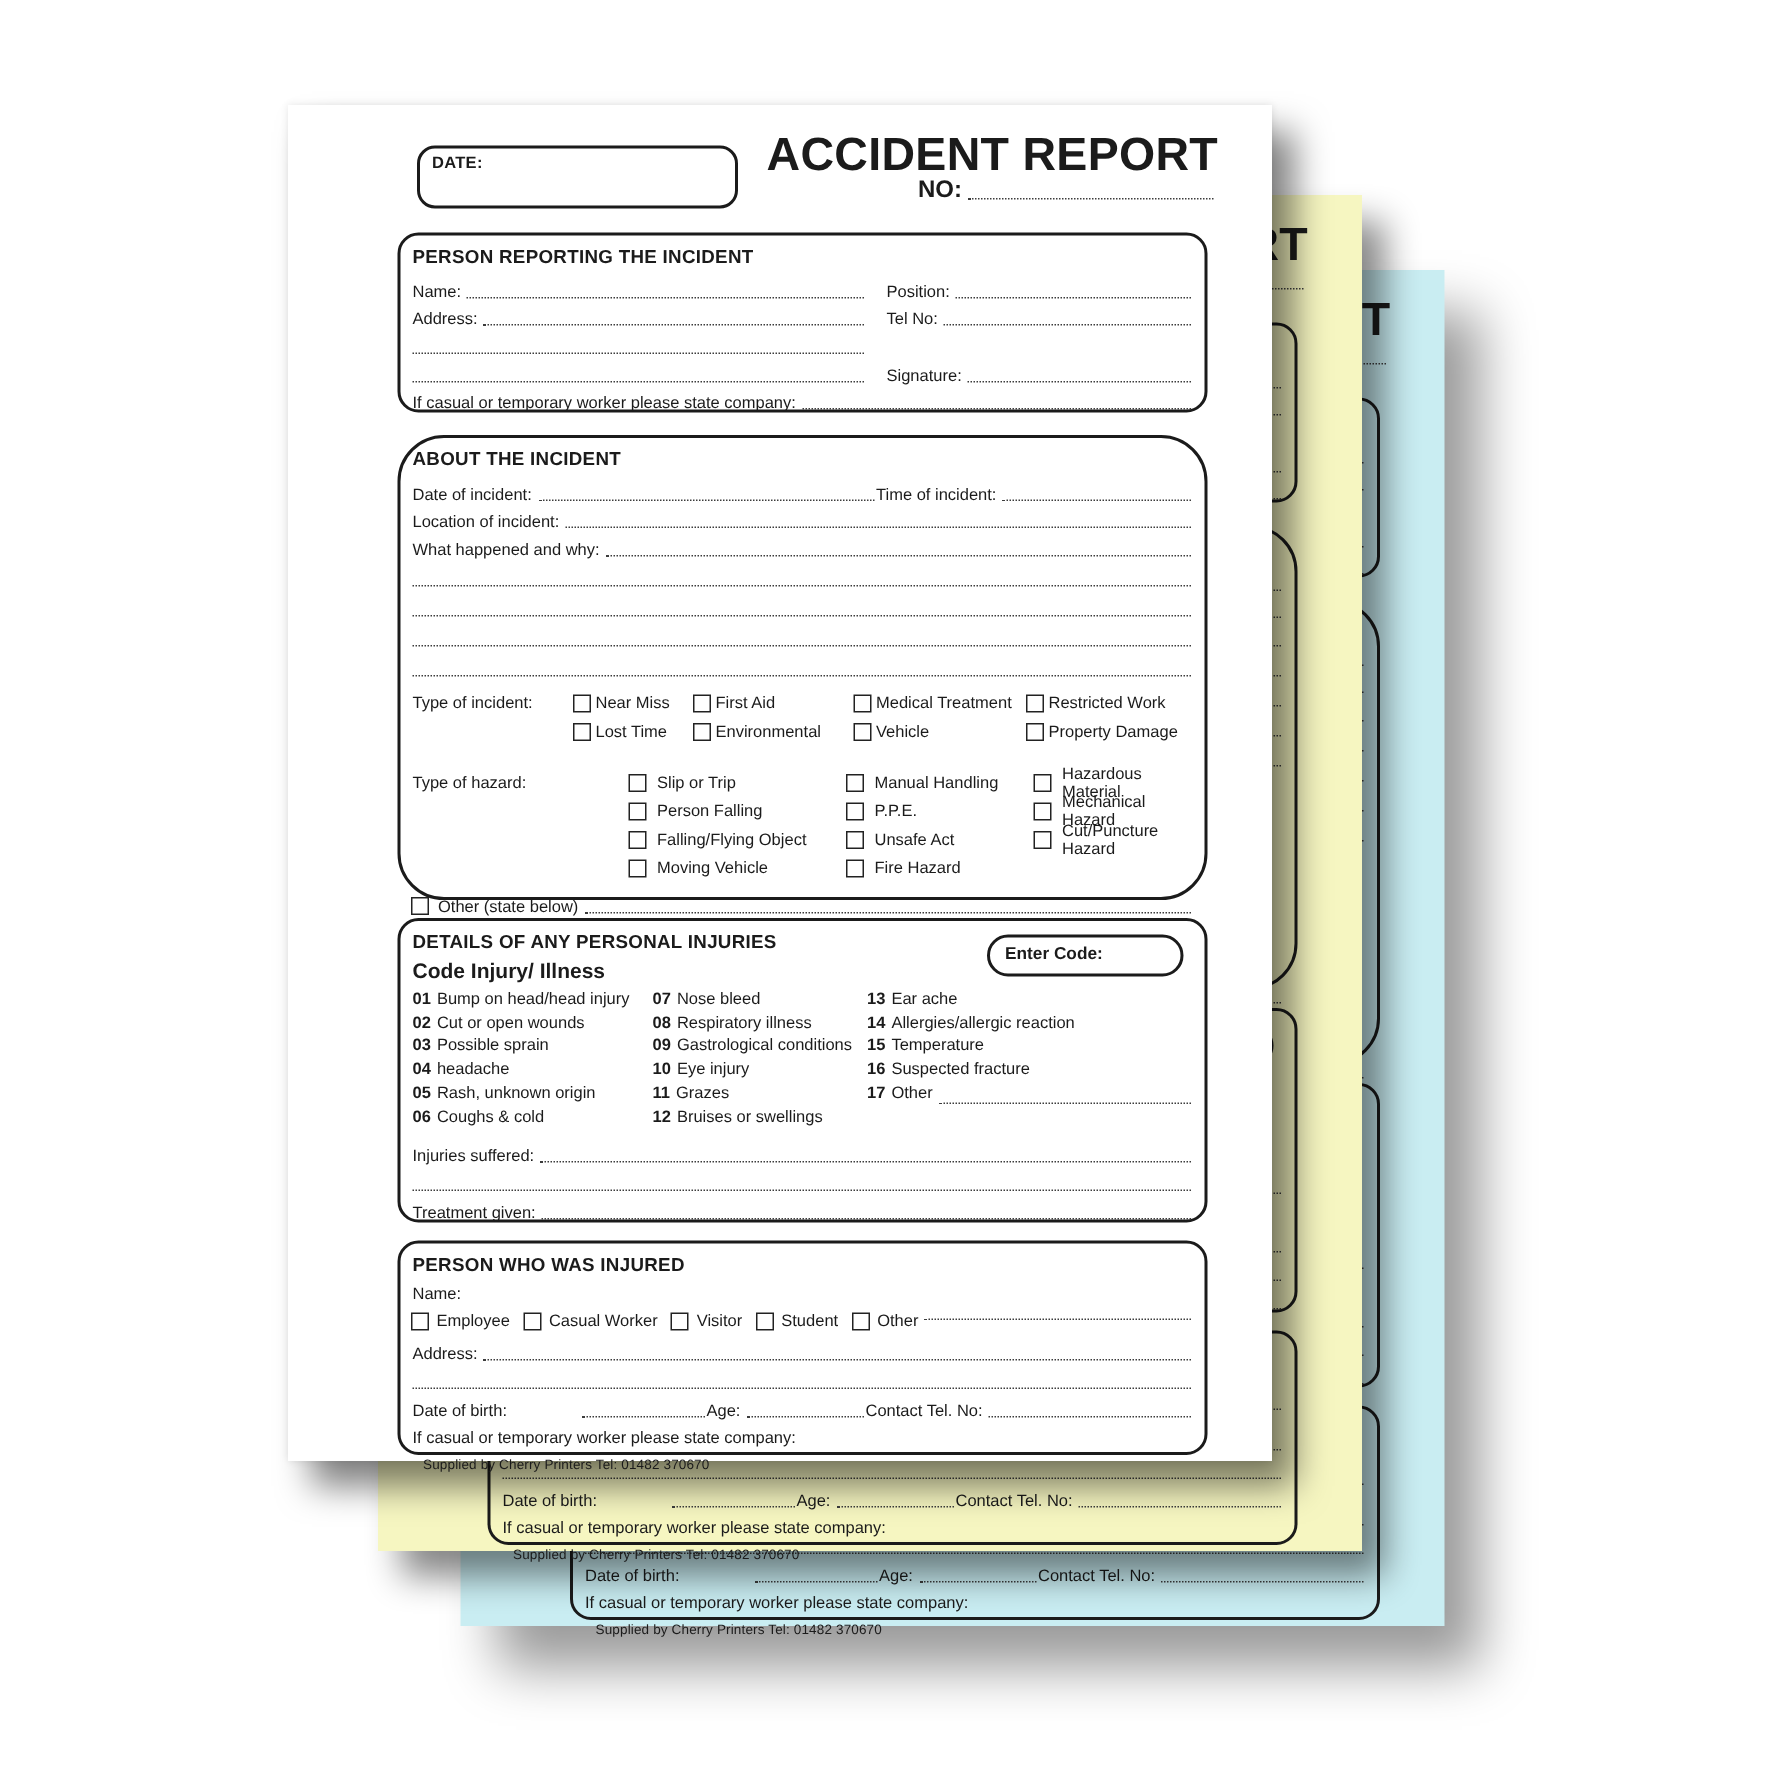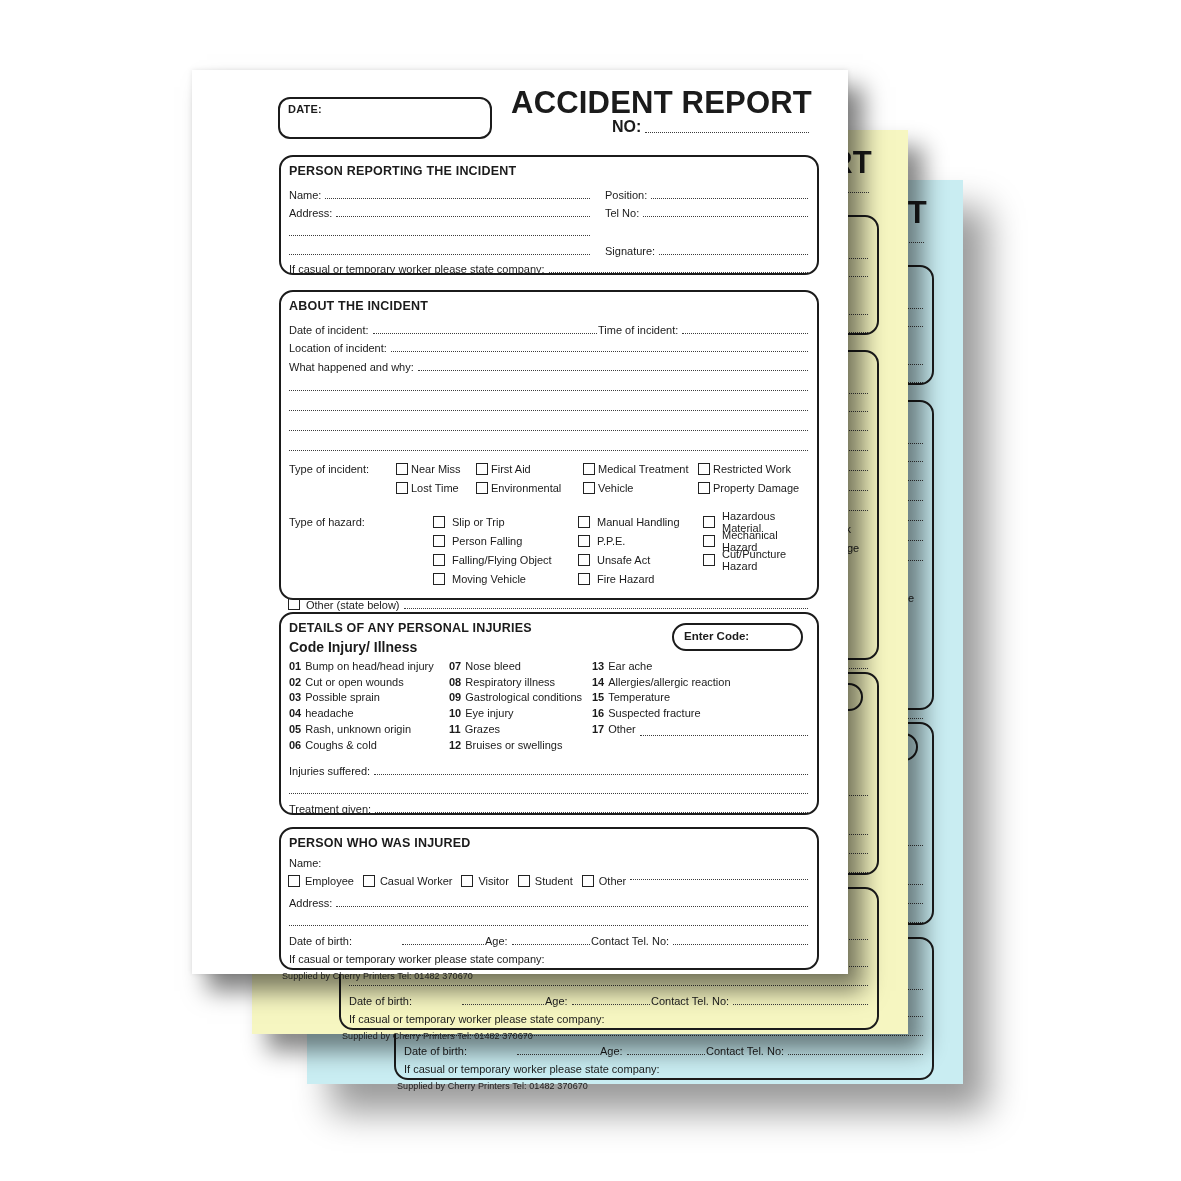--- a/index.html
+++ b/index.html
@@ -31,36 +31,36 @@
   .no-row{
     position:absolute;left:420px;top:46px;right:38px;height:20px;
     display:flex;align-items:flex-end;font-size:16px;font-weight:bold;
   }
   .no-row .dots{margin-bottom:3px;}
 
   
   .dots{flex:1 1 auto;border-bottom:1.5px dotted #3c3c3c;margin:0 1px 2px 4px;min-width:8px;}
   .lbl{font-size:11px;white-space:nowrap;}
   .box{
-    position:absolute;left:87px;width:540px;box-sizing:border-box;
+    position:absolute;left:73px;width:540px;box-sizing:border-box;
     border:2px solid #1b1b1b;border-radius:14px;padding:6px 8px 0 8px;
   }
   .box-title{font-size:12.5px;font-weight:bold;letter-spacing:.2px;line-height:16px;margin-bottom:3px;}
   .frow{display:flex;align-items:flex-end;height:18.7px;}
   .cell{display:flex;align-items:flex-end;}
   .cb{
     display:inline-block;width:12px;height:12px;border:1.6px solid #222;
     box-sizing:border-box;flex:0 0 auto;background:#fff0;
   }
 
   .box1{top:85px;height:120px;}
   .b1-left{width:302px;flex:0 0 302px;margin-right:14px;}
   .b1-right{flex:1 1 auto;}
 
-  .box2{top:220px;height:310px;}
+  .box2{top:220px;height:310px;border-radius:31px;}
   .b2-datecell{width:309px;flex:0 0 309px;}
   .dotsrow{display:flex;align-items:flex-end;height:20px;}
   .ti-block{margin-top:7px;}
   .ti-row{display:flex;align-items:center;height:18.5px;font-size:11px;}
   .ti-label{width:107px;flex:0 0 107px;}
   .ti-item{display:flex;align-items:center;}
   .ti-item .cb{margin-right:3px;}
   .ti-w1{width:80px;flex:0 0 80px;}
   .ti-w2{width:107px;flex:0 0 107px;}
   .ti-w3{width:115px;flex:0 0 115px;}

